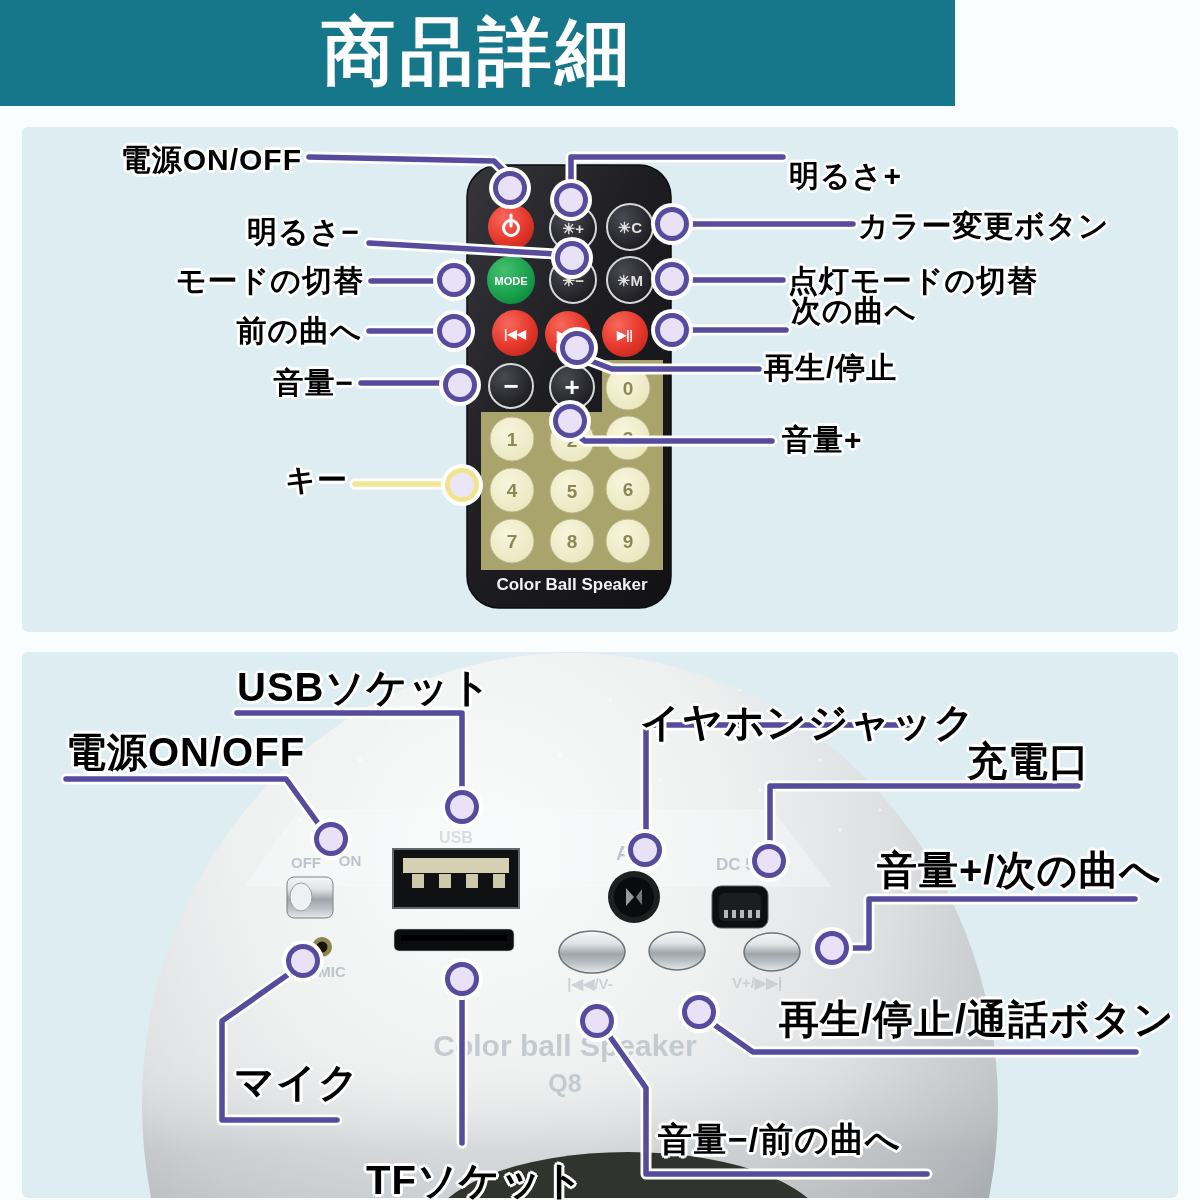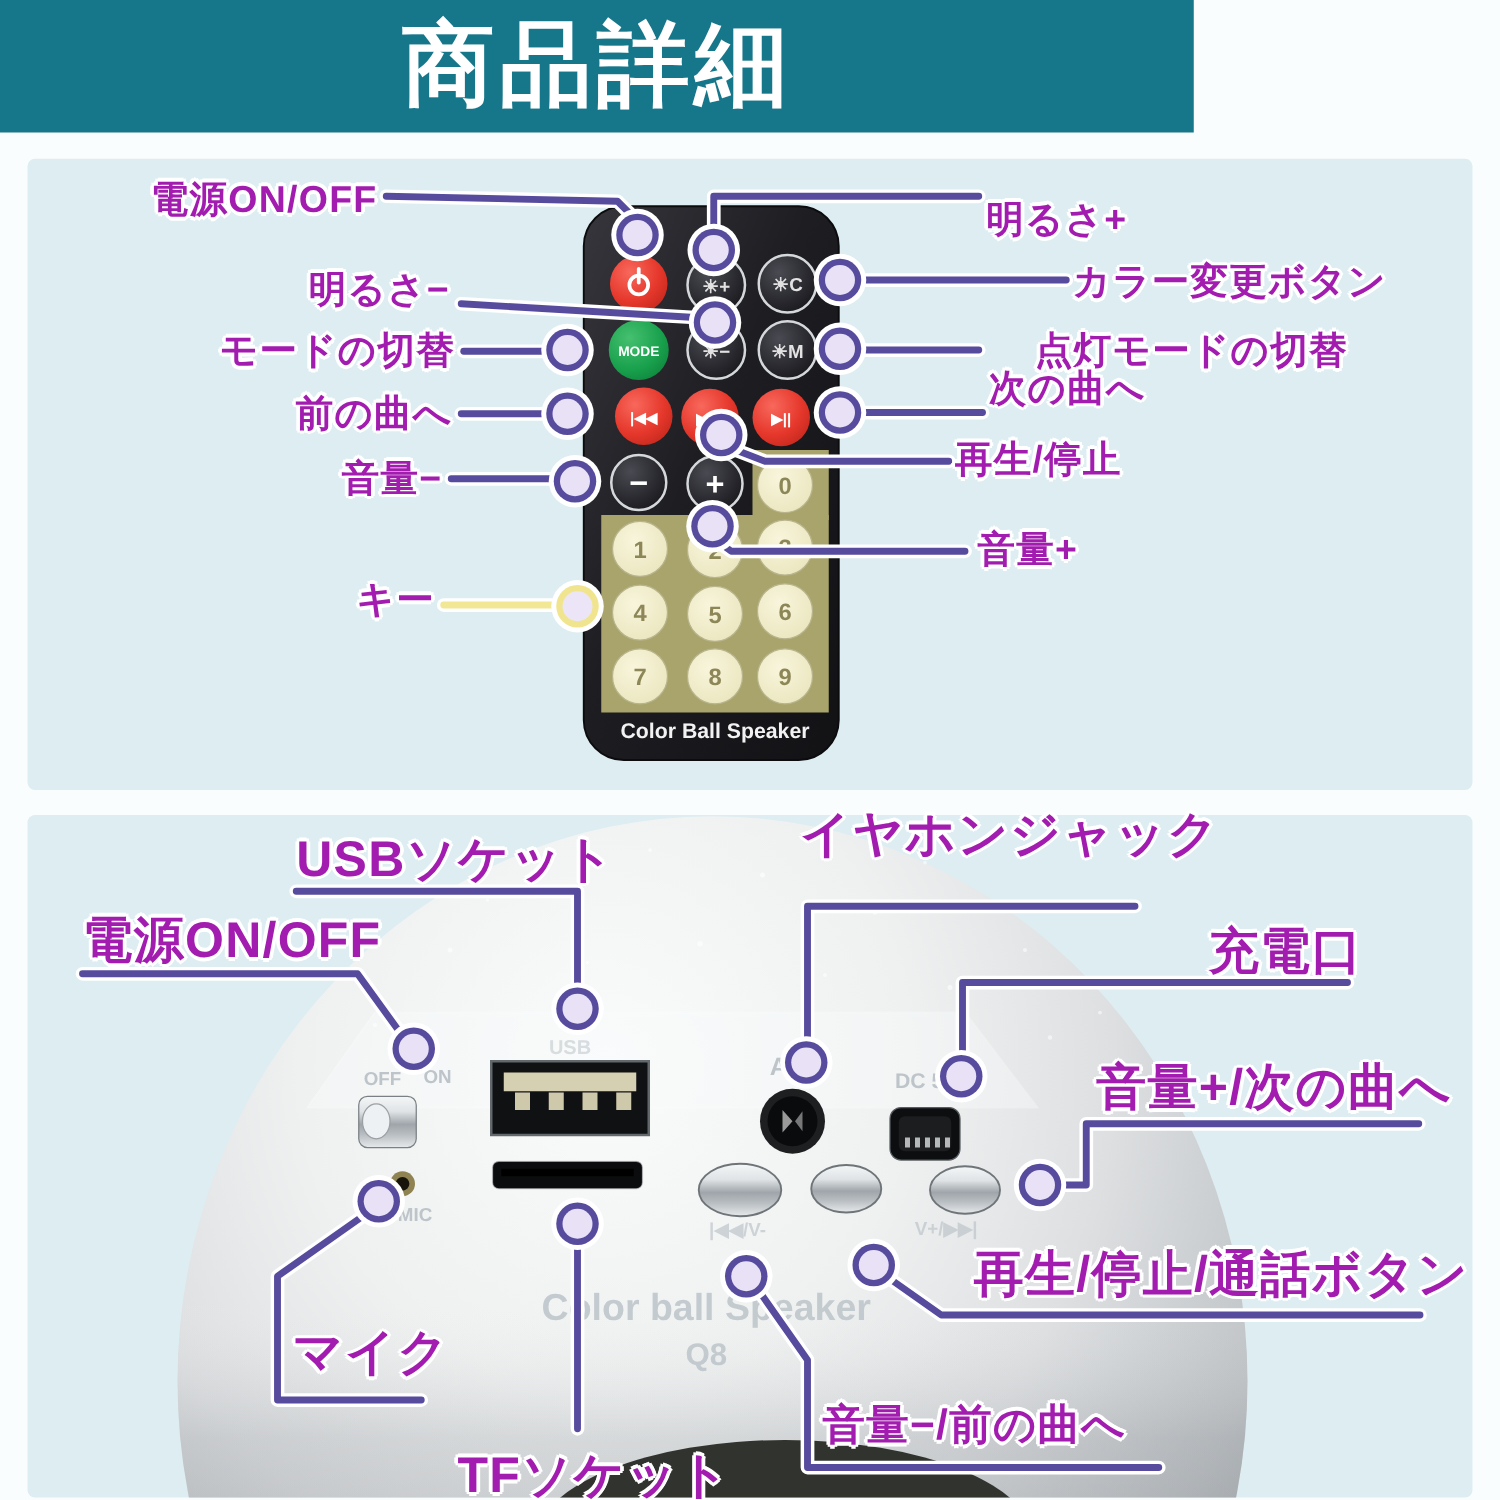--- a/index.html
+++ b/index.html
@@ -16,21 +16,21 @@
     margin:0;color:#ffffff;font-size:74px;font-weight:bold;letter-spacing:4px;
   }
   .panel{
     position:absolute;left:22px;width:1156px;background:#ddedf2;border-radius:6px;
   }
   #panel-remote{top:127px;height:505px;}
   #panel-speaker{top:652px;height:546px;}
   #gfx{position:absolute;left:0;top:0;z-index:3;}
   .lab{
     position:absolute;transform:translateY(-50%);z-index:5;
-    font-weight:bold;font-size:30px;color:#a21caf;white-space:nowrap;letter-spacing:1px;
+    font-weight:bold;font-size:30px;color:#000000;white-space:nowrap;letter-spacing:1px;
     text-shadow:3px 0 0 #fff,-3px 0 0 #fff,0 3px 0 #fff,0 -3px 0 #fff,
                 2px 2px 0 #fff,-2px 2px 0 #fff,2px -2px 0 #fff,-2px -2px 0 #fff;
     text-align:center;
   }
   .lab.b{font-size:40px;}
   .lab.b9{font-size:34px;}
   
   .lc{fill:none;stroke:#ffffff;stroke-width:11;stroke-linecap:round;stroke-linejoin:round;}
   .l{fill:none;stroke:#574b9d;stroke-width:5.5;stroke-linecap:round;stroke-linejoin:round;}
   .l.ly{stroke:#f2e795;}
@@ -370,26 +370,26 @@
 
 <div class="lab" style="right:898px;top:160px;">電源ON/OFF</div>
 <div class="lab" style="right:840px;top:232px;">明るさ−</div>
 <div class="lab" style="right:836px;top:281px;">モードの切替</div>
 <div class="lab" style="right:838px;top:331px;">前の曲へ</div>
 <div class="lab" style="right:846px;top:383px;">音量−</div>
 <div class="lab" style="right:852px;top:480px;">キー</div>
 
 <div class="lab" style="left:789px;top:176px;">明るさ+</div>
 <div class="lab" style="left:858px;top:226px;">カラー変更ボタン</div>
-<div class="lab" style="left:788px;top:281px;margin-left:40px;">点灯モードの切替</div>
+<div class="lab" style="left:788px;top:281px;">点灯モードの切替</div>
 <div class="lab" style="left:791px;top:311px;">次の曲へ</div>
 <div class="lab" style="left:764px;top:368px;">再生/停止</div>
 <div class="lab" style="left:782px;top:440px;">音量+</div>
 
 <div class="lab b" style="left:237px;top:687px;">USBソケット</div>
 <div class="lab b" style="left:66px;top:752px;">電源ON/OFF</div>
-<div class="lab b" style="left:640px;top:667px;">イヤホンジャック</div>
+<div class="lab b" style="left:640px;top:722px;">イヤホンジャック</div>
 <div class="lab b" style="left:967px;top:761px;">充電口</div>
 <div class="lab b" style="left:877px;top:870px;">音量+/次の曲へ</div>
 <div class="lab b" style="left:779px;top:1019px;">再生/停止/通話ボタン</div>
 <div class="lab b" style="left:234px;top:1082px;">マイク</div>
 <div class="lab b" style="left:366px;top:1180px;">TFソケット</div>
 <div class="lab b9" style="left:658px;top:1140px;">音量−/前の曲へ</div>
 
 </body></html>

